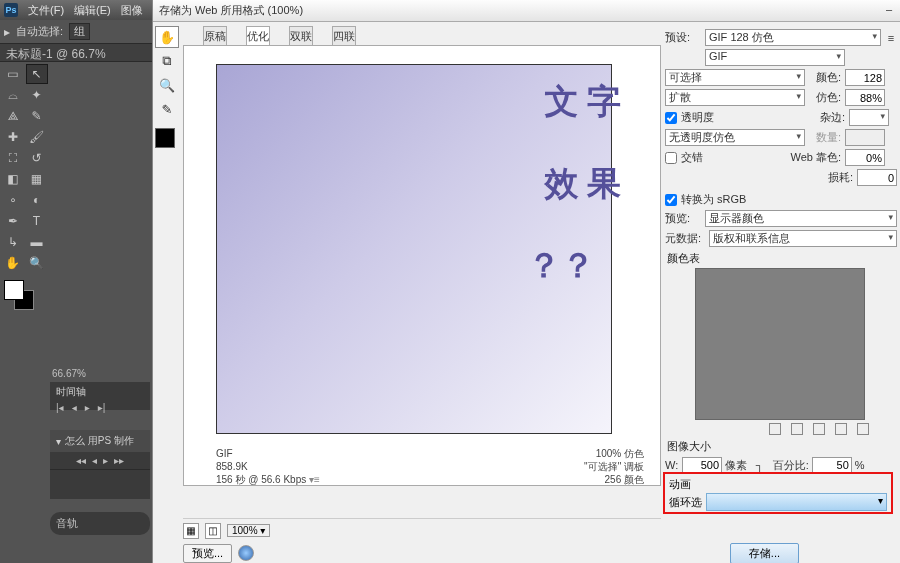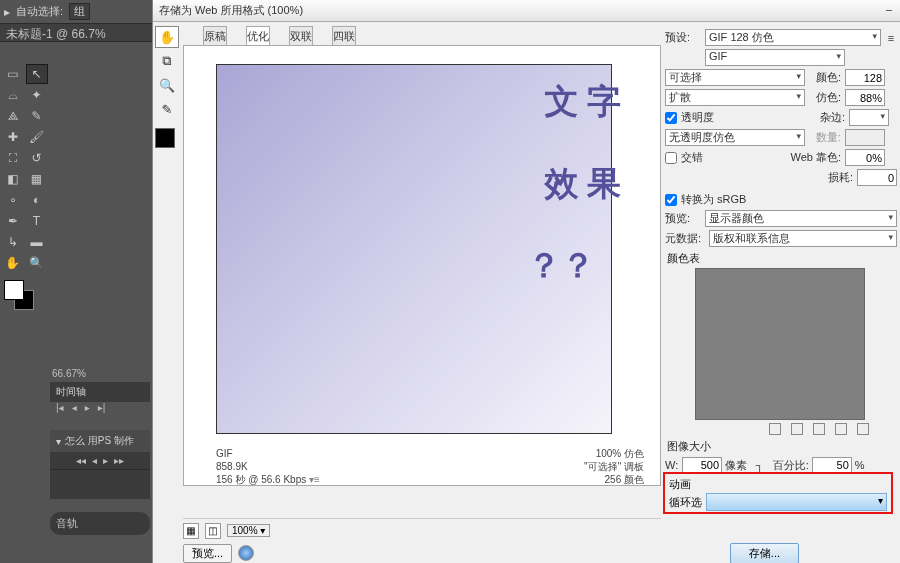--- a/index.html
+++ b/index.html
@@ -15,21 +15,21 @@
 .doc-tab { height:18px; background:#3f3f3f; color:#c0c0c0; font-size:12px; padding:2px 6px; border-bottom:1px solid #2a2a2a;}
 
 .toolbox { position:absolute; left:2px; top:64px; width:46px; display:grid; grid-template-columns:1fr 1fr; gap:1px; }
 .tool { width:22px; height:20px; background:#535353; color:#c8c8c8; display:flex;align-items:center;justify-content:center; font-size:12px; border:1px solid transparent;}
 .tool.sel { background:#3a3a3a; border:1px solid #1a1a1a;}
 .swatches { position:absolute; left:4px; top:280px; width:34px; height:28px;}
 .swatch-fg { width:20px; height:20px; background:#fff; border:1px solid #000; position:absolute;}
 .swatch-bg { width:20px; height:20px; background:#000; border:1px solid #888; position:absolute; left:10px; top:10px;}
 .zoom-label { position:absolute; left:52px; top:368px; color:#c0c0c0; font-size:10px;}
 
-.timeline-panel { position:absolute; left:50px; top:382px; width:100px; height:20px; background:#3a3a3a; color:#d0d0d0; font-size:10px; padding:3px 6px;}
+.timeline-panel { position:absolute; left:50px; top:382px; width:100px; height:28px; background:#3a3a3a; color:#d0d0d0; font-size:10px; padding:3px 6px;}
 .timeline-ctrl { position:absolute; left:56px; top:402px; display:flex; gap:8px; }
 .tc-btn { color:#bbb; font-size:10px;}
 
 .panel2 { position:absolute; left:50px; top:430px; width:100px; background:#3a3a3a; color:#d0d0d0;}
 .panel2-hdr { font-size:10px; padding:4px 6px; background:#4a4a4a; display:flex; align-items:center; gap:4px;}
 .panel2-ctrl { display:flex; gap:6px; justify-content:center; padding:3px 0;}
 .p2b { color:#bbb; font-size:10px;}
 .panel-audio { position:absolute; left:50px; top:512px; width:100px; color:#c0c0c0; font-size:11px; padding:4px 6px; background:#3a3a3a;border-radius:10px;}
 .time-right { position:absolute; right:8px; top:528px; width:100px; text-align:right; color:#bbb; font-size:10px; pointer-events:none;}
 
@@ -82,20 +82,26 @@
 
 .save-row { position:absolute; left:30px; top:544px; width:716px; height:18px; display:flex; align-items:center;}
 .prev-btn { font-size:11px; border:1px solid #999; background:#f4f4f4; padding:1px 8px; border-radius:2px;}
 .globe { width:16px;height:16px;border:1px solid #999;border-radius:8px; margin-left:6px; background:radial-gradient(#9cf,#36a);}
 .save-btn { margin-left:auto; margin-right:100px; font-size:11px; border:1px solid #6a9fcf; background:linear-gradient(#eaf3fb,#c8def2); padding:2px 18px; border-radius:2px;}
 </style>
 </head>
 <body>
 
 <div class="ps-chrome">
+  <div class="ps-menubar">
+    <div class="ps-logo">Ps</div>
+    <span class="ps-menu-item">文件(F)</span>
+    <span class="ps-menu-item">编辑(E)</span>
+    <span class="ps-menu-item">图像</span>
+  </div>
   <div class="ps-options">
     <span style="color:#d0d0d0;font-size:12px;">▸</span>
     <span class="ps-opt">自动选择:</span>
     <span class="ps-opt-select">组</span>
   </div>
   <div class="doc-tab">未标题-1 @ 66.7%</div>
 
   <div class="toolbox">
     <div class="tool">▭</div>
     <div class="tool sel">↖</div>

